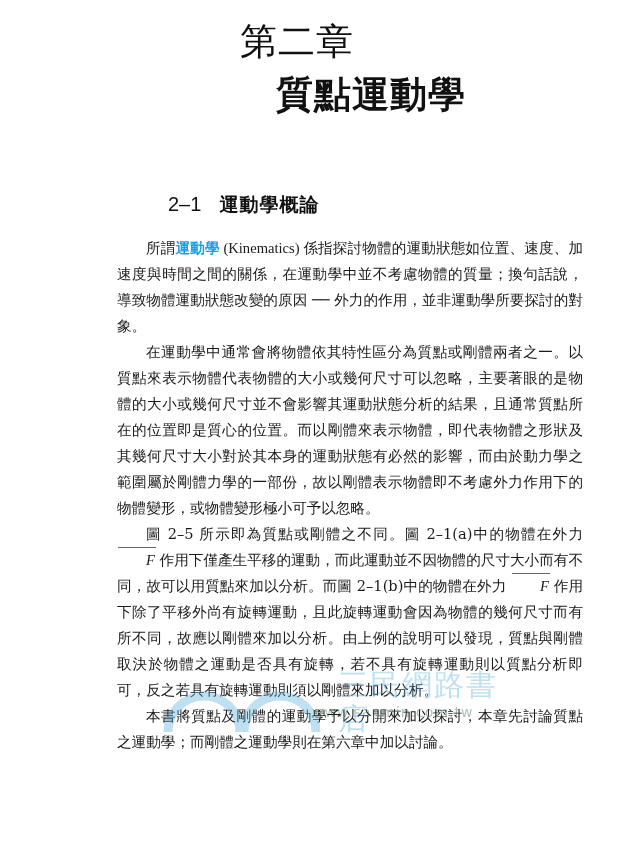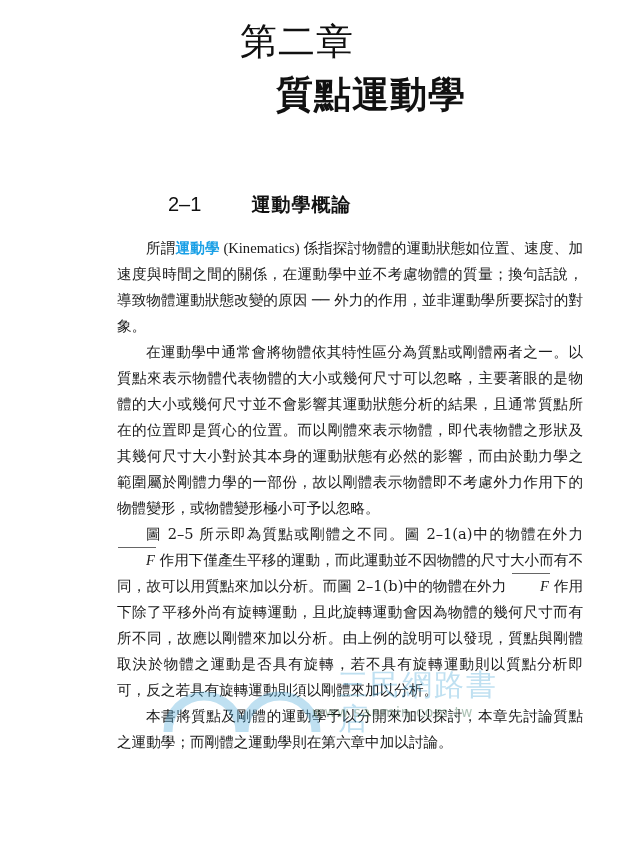--- a/index.html
+++ b/index.html
@@ -48,21 +48,21 @@
       top: 191px;
       font-size: 20px;
       line-height: 26px;
       color: #111;
       display: flex;
       align-items: baseline;
     }
     .section-num {
       font-family: "Liberation Sans", sans-serif;
       font-size: 20px;
-      margin-right: 50px;
+      margin-right: 18px;
     }
     .section-title {
       font-family: "DejaVu Sans", sans-serif;
       font-weight: bold;
       font-size: 19px;
       letter-spacing: 1px;
     }
     .body-text {
       position: absolute;
       left: 117px;

